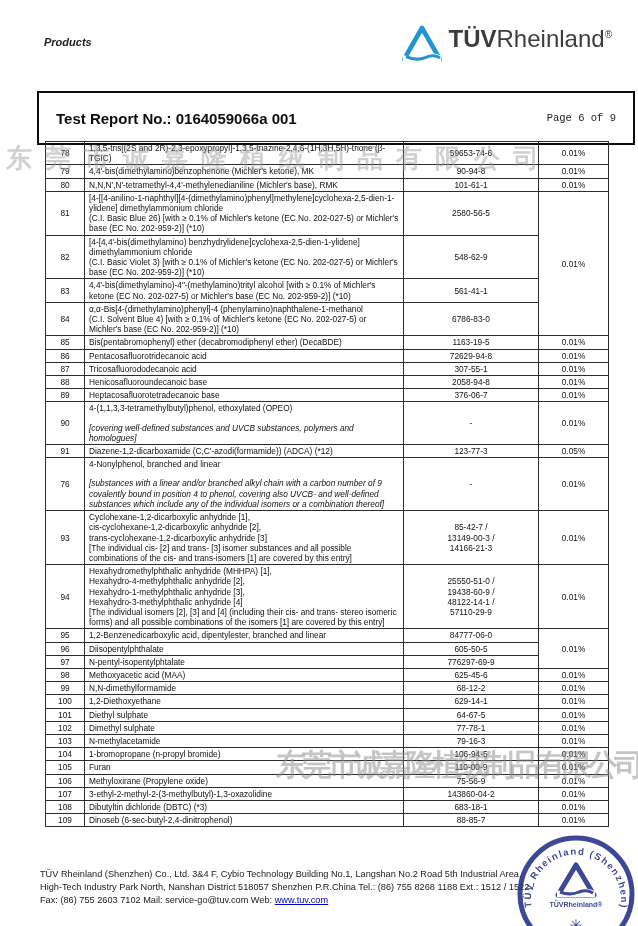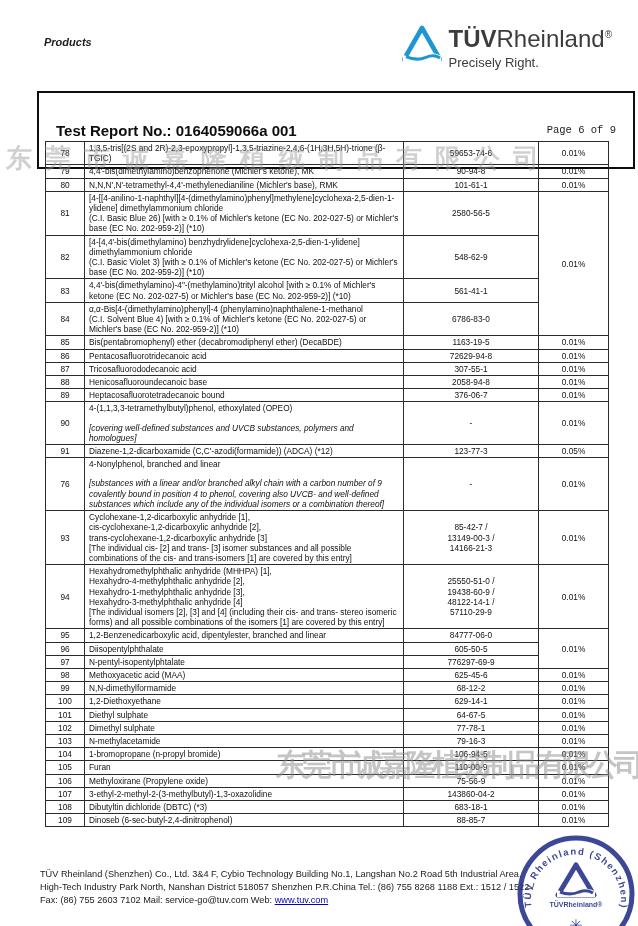--- a/index.html
+++ b/index.html
@@ -13,21 +13,21 @@
   .logo-tri{width:40px; height:40px; margin-right:7px; margin-top:2px;}
   .logo-txt{display:flex; flex-direction:column;}
   .brand{font-size:24px; letter-spacing:0px; color:#3c3c3c; line-height:26px; white-space:nowrap;}
   .brand b{font-weight:bold;}
   .brand sup{font-size:10px; vertical-align:super;}
   .tagline{font-size:13px; color:#3c3c3c; margin-top:3px;}
   
   .titlebox{
     position:absolute; left:37px; top:91px; width:560px; height:42px;
     border:2px solid #0d0d0d; display:flex; align-items:center; justify-content:space-between;
-    padding:16px 17px; background:#fff;
+    padding:4px 17px; background:#fff;
   }
   .title{font-size:15px; font-weight:bold; color:#0d0d0d;}
   .pageno{font-size:10.5px; color:#222;font-family:Liberation Mono, monospace;}
   
   table.subs{
     position:absolute; left:45px; top:141px; width:543px;
     border-collapse:collapse; table-layout:fixed;
     font-size:8.3px; line-height:10.2px; color:#111;
   }
   table.subs td{border:1px solid #2b2b2b; padding:1px 4px; vertical-align:middle; word-wrap:break-word;}
@@ -57,21 +57,20 @@
   <div class="products">Products</div>
 
   <div class="logo">
     <svg class="logo-tri" viewBox="0 0 60 56">
       <path d="M30 4 L57 51 L3 51 Z" fill="none" stroke="#1e96d2" stroke-width="7" stroke-linejoin="round"></path>
       <path d="M1 44 Q19 52 33 45 Q47 38 59 46 L59 56 L1 56 Z" fill="#ffffff"></path>
       <path d="M6 47 Q22 54 36 48 Q48 43 57 49" fill="none" stroke="#1e96d2" stroke-width="4.5"></path>
     </svg>
     <div class="logo-txt">
       <div class="brand"><b>TÜV</b><span>Rheinland</span><sup>®</sup></div>
-      <div class="tagline">Precisely Right.</div>
     </div>
   </div>
 
   <div class="titlebox">
     <div class="title">Test Report No.: 0164059066a 001</div>
     <div class="pageno">Page 6 of 9</div>
   </div>
 
   <table class="subs">
     <tbody>
@@ -159,21 +158,21 @@
           <td class="c-no">88</td>
           <td class="c-sub">
             <div class="para">Henicosafluoroundecanoic base</div>
           </td>
           <td class="c-cas">2058-94-8</td>
           <td class="c-lim">0.01%</td>
         </tr>
         <tr>
           <td class="c-no">89</td>
           <td class="c-sub">
-            <div class="para">Heptacosafluorotetradecanoic bound</div>
+            <div class="para">Heptacosafluorotetradecanoic base</div>
           </td>
           <td class="c-cas">376-06-7</td>
           <td class="c-lim">0.01%</td>
         </tr>
         <tr>
           <td class="c-no">90</td>
           <td class="c-sub">
             <div class="para">4-(1,1,3,3-tetramethylbutyl)phenol, ethoxylated (OPEO)</div>
             <div class="para it gap">[covering well-defined substances and UVCB substances, polymers and homologues]</div>
           </td>

